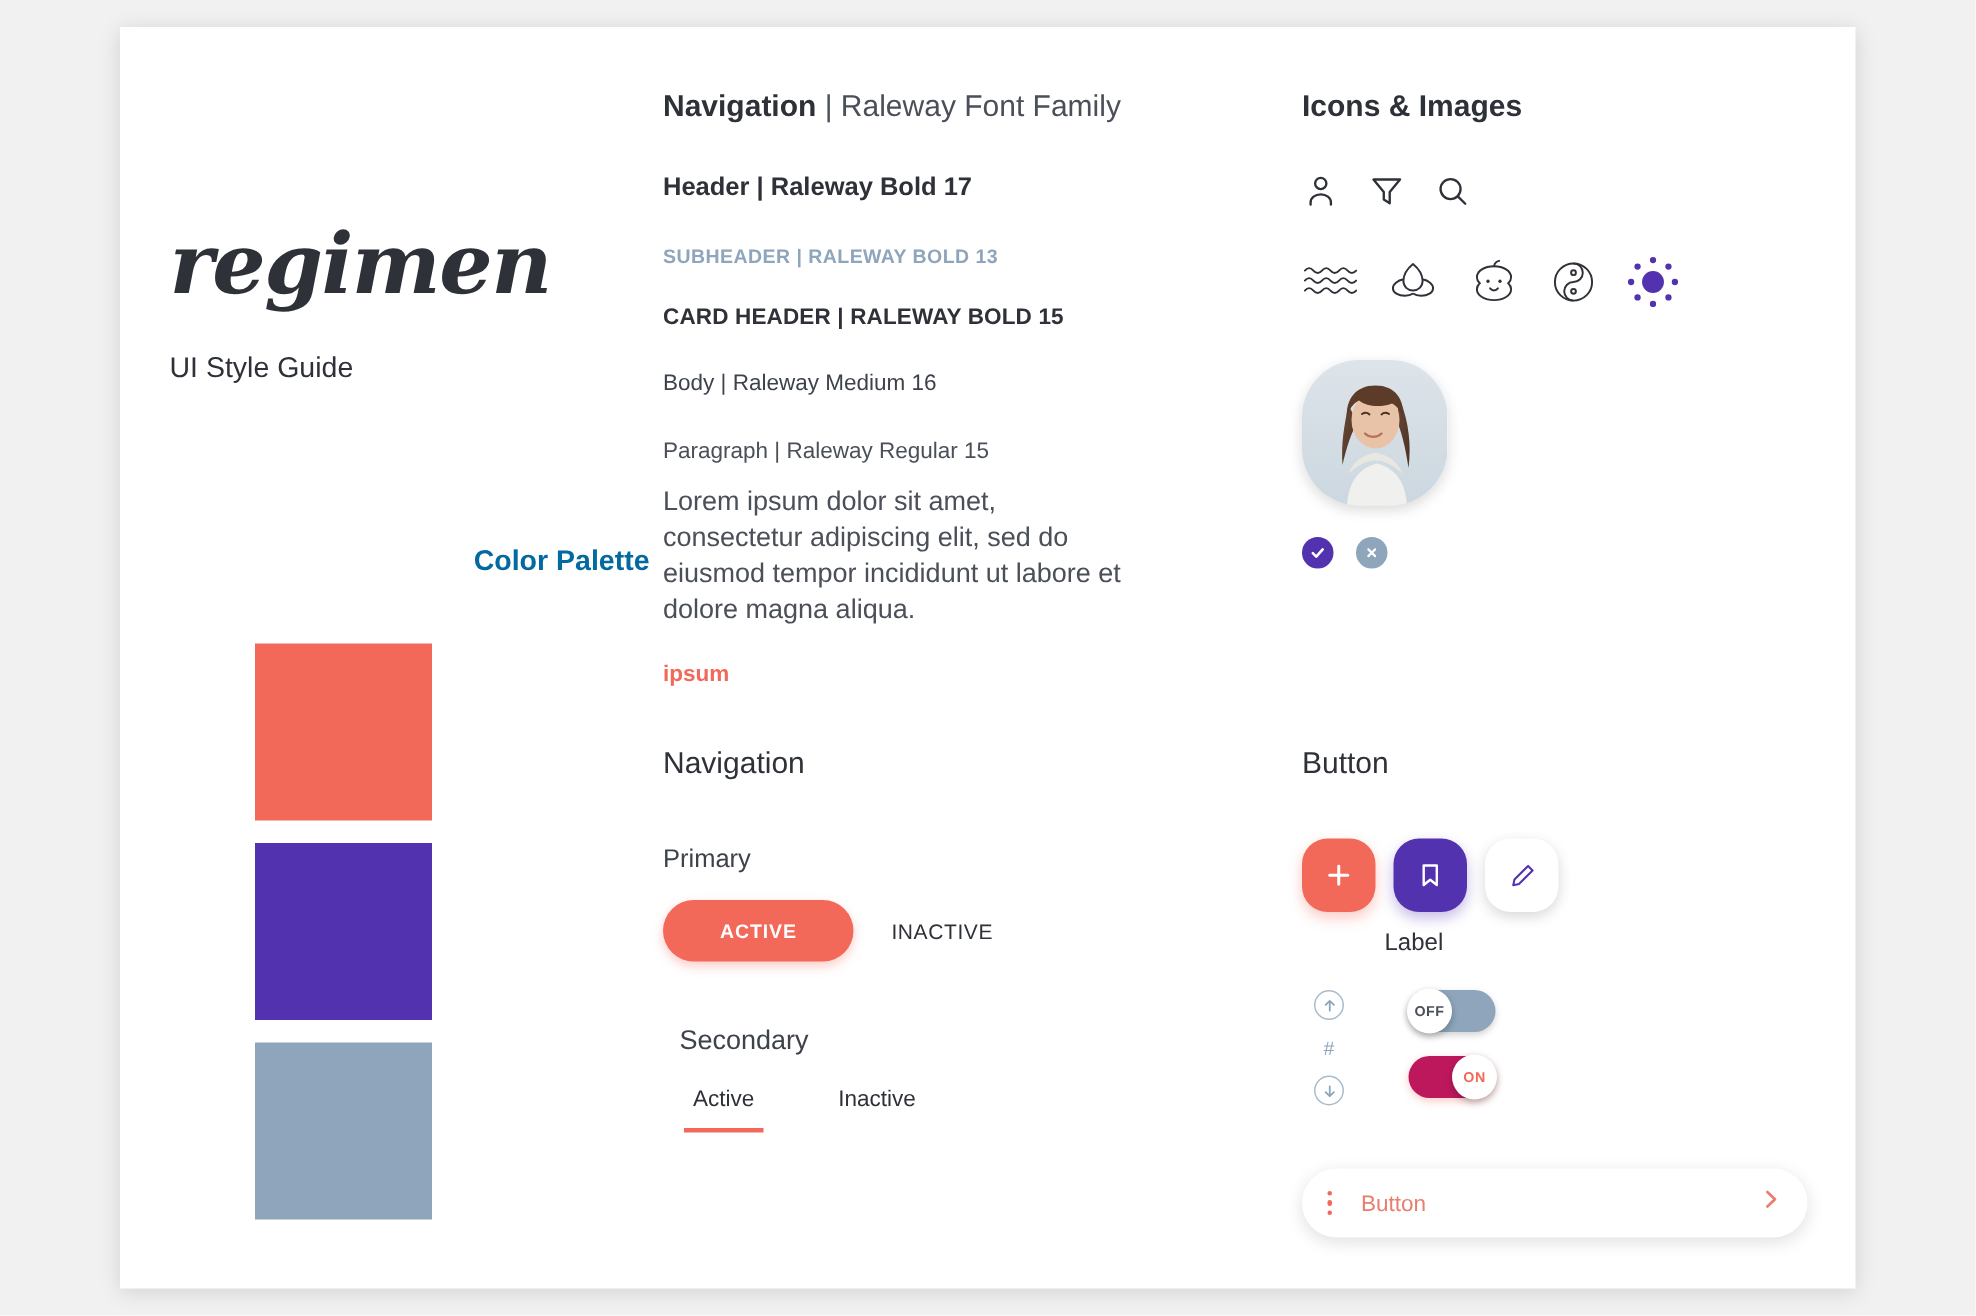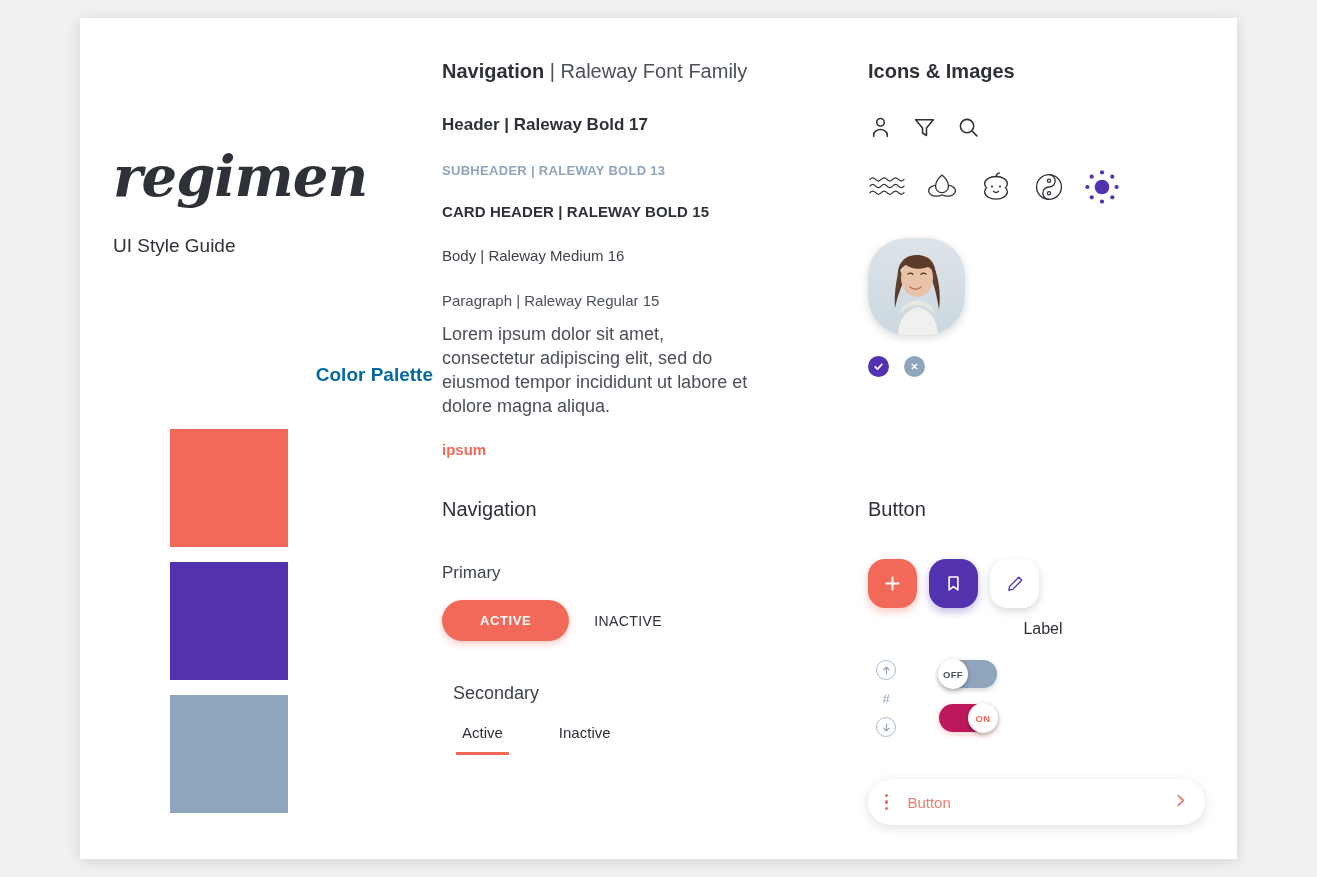--- a/index.html
+++ b/index.html
@@ -117,21 +117,21 @@
 
   .fab-row { margin-top: 38px; display: flex; align-items: center; gap: 12px; }
   .fab {
     width: 49px; height: 49px; border-radius: 17px;
     display: flex; align-items: center; justify-content: center;
     cursor: pointer; border: none;
   }
   .fab.coral { background: #f2695a; box-shadow: 0 4px 9px rgba(242,105,90,.35); }
   .fab.purple{ background: #5232af; box-shadow: 0 4px 9px rgba(82,50,175,.33); }
   .fab.white { background: #ffffff; box-shadow: 0 3px 9px rgba(0,0,0,.16); }
-  .fab-label { margin-top: 12px; font-size: 16px; color: #2e3138; text-align: center; }
+  .fab-label { margin-top: 12px; margin-left: 55px; font-size: 16px; color: #2e3138; }
 
   .toggle-block { margin-top: 22px; display: flex; align-items: flex-start; }
   .stepper { width: 36px; display: flex; flex-direction: column; align-items: center; }
   .step-circ {
     width: 20px; height: 20px; border-radius: 50%;
     border: 1.4px solid #a9bccd;
     display: flex; align-items: center; justify-content: center;
     cursor: pointer;
   }
   .step-hash { margin: 11px 0; font-size: 13px; color: #8ea5bc; }

